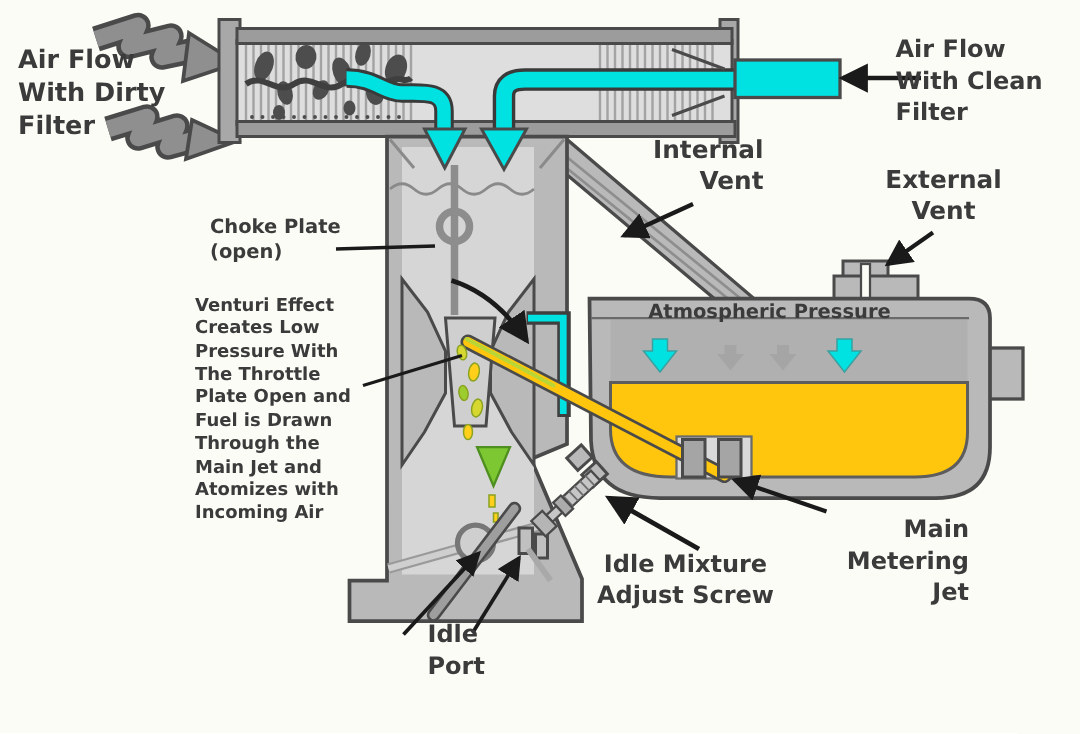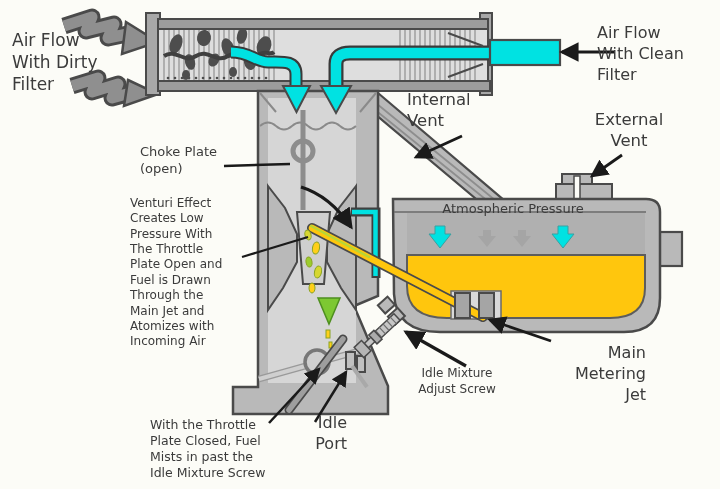--- a/index.html
+++ b/index.html
@@ -4,21 +4,21 @@
 <style>
   html,body{margin:0;padding:0;background:#ffffff;}
   .stage{
     position:relative;width:720px;height:489px;overflow:hidden;
     background:var(--background,#fcfcf7);
     font-family:"DejaVu Sans", sans-serif;
   }
   .stage svg{position:absolute;left:0;top:0;}
   .lbl{
     position:absolute;white-space:pre-line;line-height:1.3;
-    font-weight:400;color:var(--text,#3b3b3b);
+    font-weight:700;color:var(--text,#3b3b3b);
     font-family:"DejaVu Sans", sans-serif;
   }
   
   .c-body{fill:var(--body-gray,#b9b9b9);}
   .c-cyan{fill:var(--airflow-cyan,#00e5e5);}
   .c-cyan-s{stroke:var(--airflow-cyan,#00e5e5);fill:none;}
   .c-fuel{fill:var(--fuel-yellow,#ffc60d);}
   .c-green{fill:var(--droplet-green,#7dc832);}
   .c-agray{fill:var(--arrow-gray,#8f8f8f);}
   .c-agray-s{stroke:var(--arrow-gray,#8f8f8f);fill:none;}
@@ -214,42 +214,38 @@
     <path d="M269,423 L319,369" stroke-width="2.5" marker-end="url(#ah)"></path>
   </g>
 </svg>
 
 <div class="lbl" style="left:12px;top:29px;font-size:17px;width:112px;">Air Flow
 With Dirty
 Filter</div>
 <div class="lbl" style="left:597px;top:23px;font-size:16px;width:112px;">Air Flow
 With Clean
 Filter</div>
-<div class="lbl" style="left:407px;top:89px;font-size:16.5px;width:102px;text-align:left;">Internal
+<div class="lbl" style="left:407px;top:89px;font-size:16.5px;width:102px;text-align:right;">Internal
 Vent</div>
 <div class="lbl" style="left:577px;top:109px;font-size:16.5px;width:104px;text-align:center;">External
 Vent</div>
 <div class="lbl" style="left:140px;top:144px;font-size:13px;width:108px;text-align:left;">Choke Plate
 (open)</div>
 <div class="lbl" style="left:130px;top:196px;font-size:12px;width:120px;line-height:1.28;">Venturi Effect
 Creates Low
 Pressure With
 The Throttle
 Plate Open and
 Fuel is Drawn
 Through the
 Main Jet and
 Atomizes with
 Incoming Air</div>
 <div class="lbl" style="left:413px;top:201px;font-size:13px;width:200px;text-align:center;">Atmospheric Pressure</div>
 <div class="lbl" style="left:534px;top:343px;font-size:16px;width:112px;text-align:right;">Main
 Metering
 Jet</div>
-<div class="lbl" style="left:387px;top:366px;font-size:12px;width:140px;text-align:center;">Idle Mixture
+<div class="lbl" style="left:387px;top:366px;font-size:16px;width:140px;text-align:center;">Idle Mixture
 Adjust Screw</div>
-<div class="lbl" style="left:285px;top:413px;font-size:16px;width:62px;text-align:right;">Idle
+<div class="lbl" style="left:285px;top:413px;font-size:16px;width:62px;text-align:left;">Idle
 Port</div>
-<div class="lbl" style="left:150px;top:417px;font-size:12.5px;width:140px;line-height:1.28;">With the Throttle
-Plate Closed, Fuel
-Mists in past the
-Idle Mixture Screw</div>
 
 </div>
 
 </body></html>

